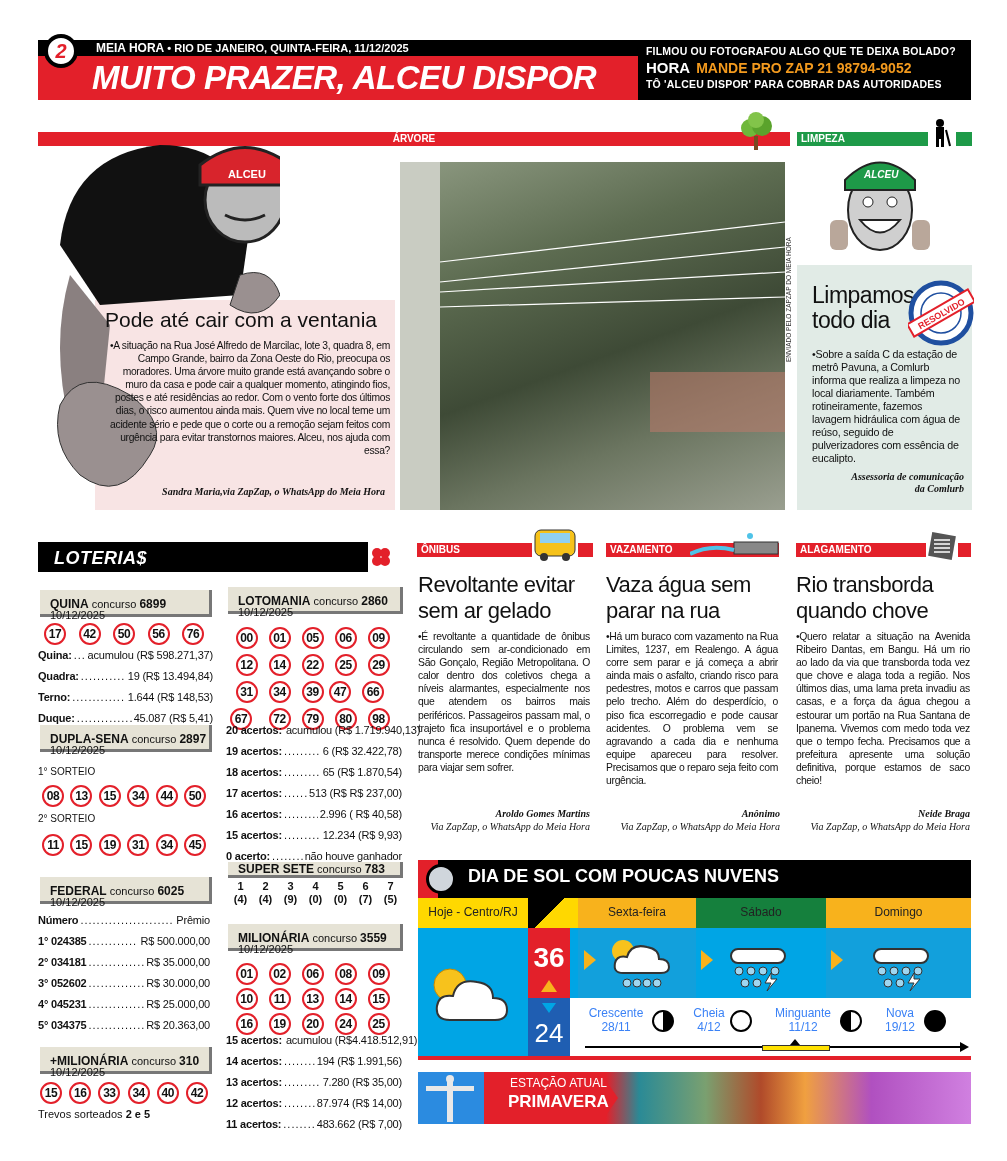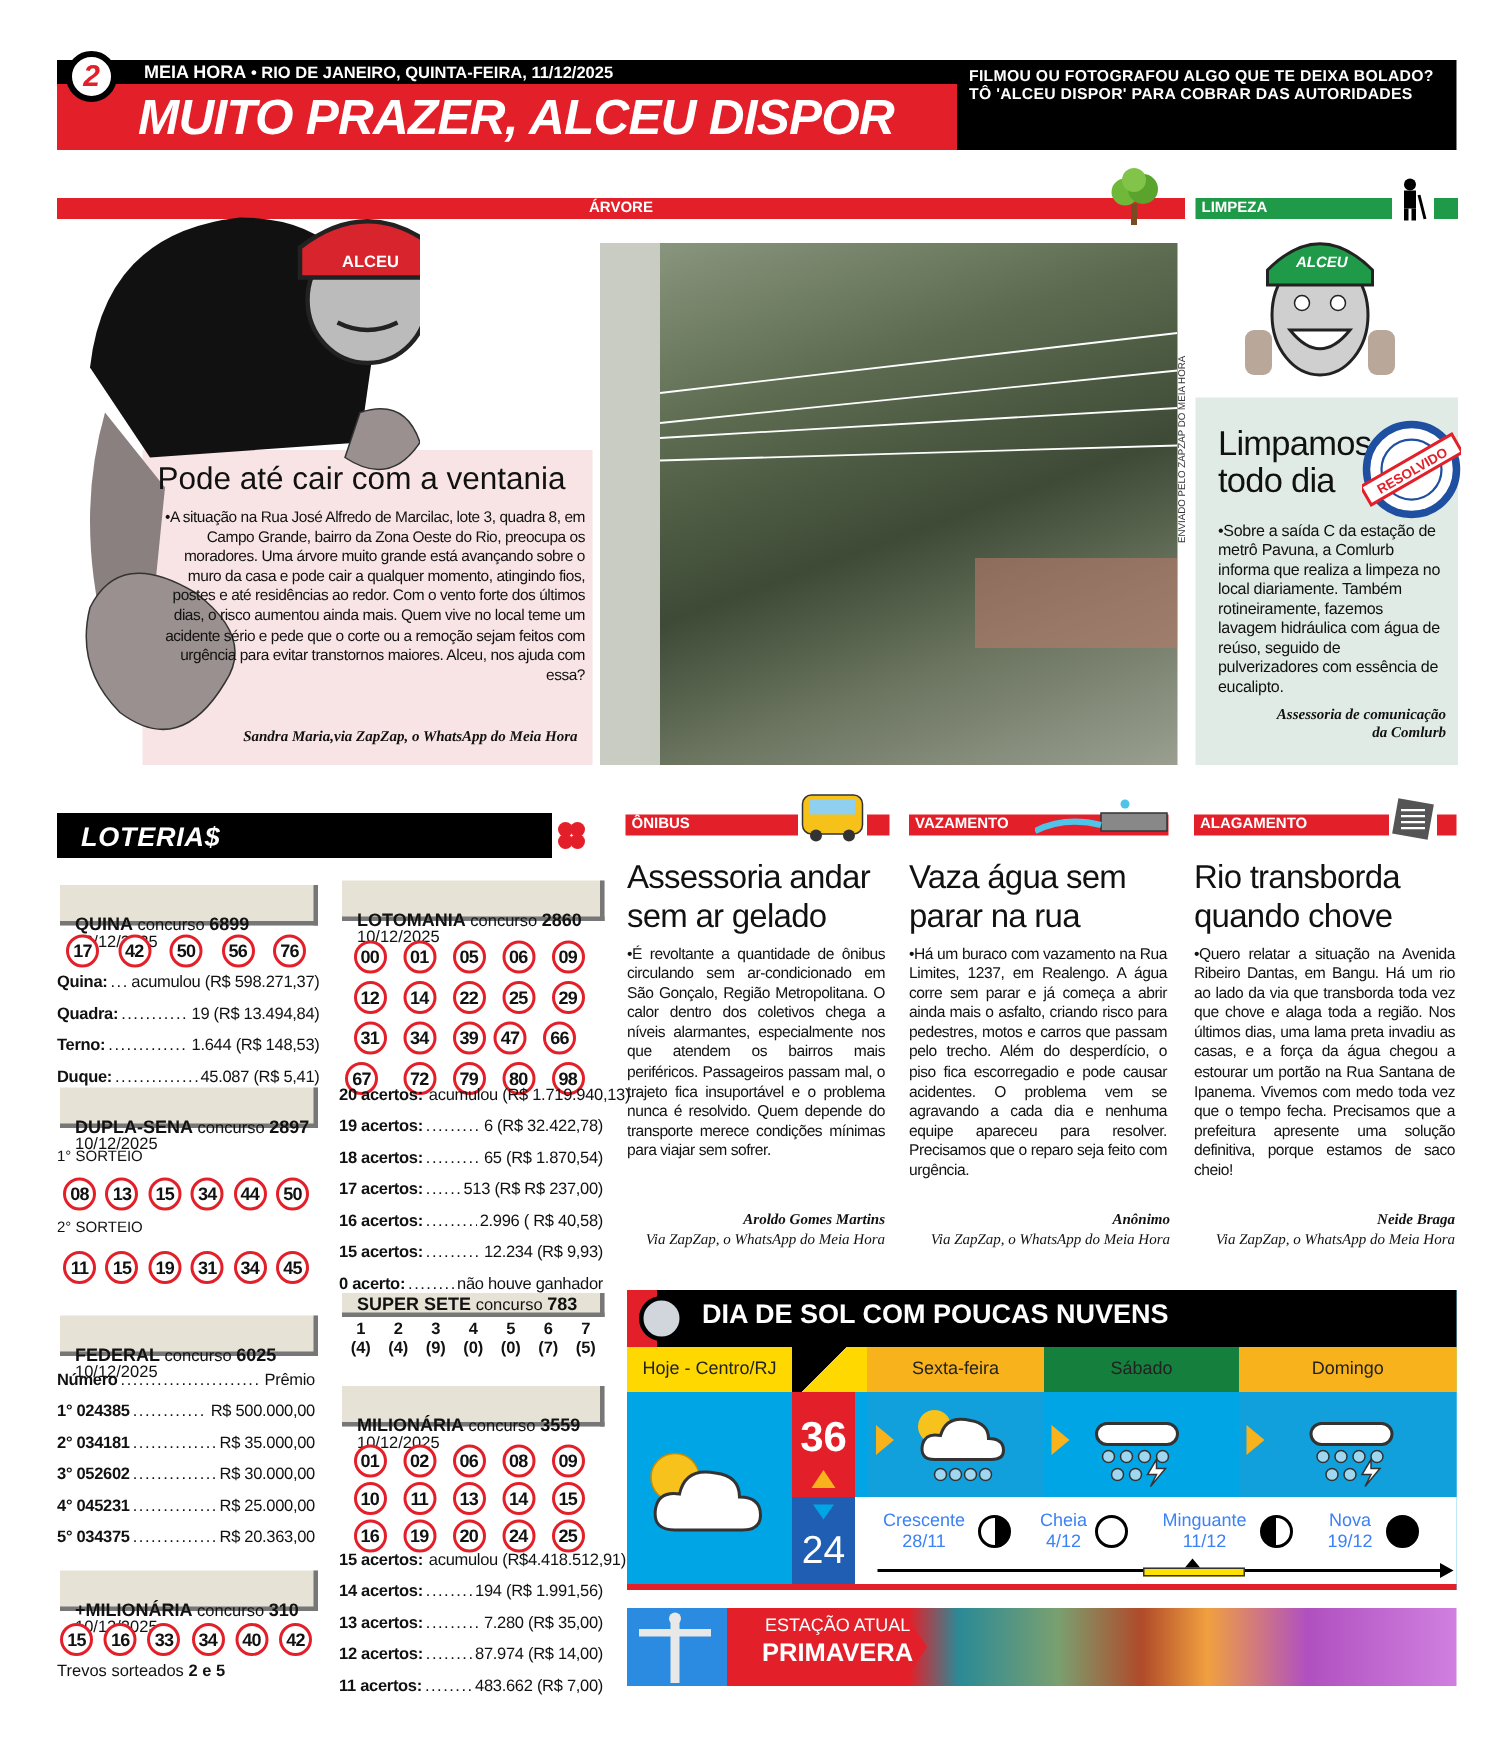--- a/index.html
+++ b/index.html
@@ -32,21 +32,21 @@
 #limp-icon{left:928px;top:118px;width:28px;height:30px;background:#fff}
 #mascot2{left:820px;top:150px;width:120px;height:110px}
 #green-box{left:797px;top:265px;width:175px;height:245px;background:#e1ebe6}
 #limp-head{left:812px;top:283px;font-size:23px;line-height:25px;color:#111;letter-spacing:-0.5px}
 #resolvido{left:908px;top:280px;width:66px;height:66px}
 #limp-body{left:812px;top:348px;width:150px;font-size:10.7px;line-height:13px;letter-spacing:-0.2px}
 #limp-sign{left:812px;top:471px;width:152px;text-align:right;font-family:"Liberation Serif",serif;font-style:italic;font-weight:bold;font-size:10px;line-height:12px}
 
 #lot-bar{left:38px;top:542px;width:352px;height:30px;background:#000;color:#fff;font-size:18px;font-weight:900;font-style:italic;padding:6px 0 0 16px;letter-spacing:0.5px}
 #lot-clover{left:368px;top:542px;width:26px;height:30px;background:#fff}
-.lot-hd{position:absolute;background:#e6e3d6;border-right:3px solid #777;border-bottom:3px solid #777;padding:21px 0 0 10px;font-size:11px;line-height:11px}
+.lot-hd{position:absolute;background:#e6e3d6;border-right:3px solid #777;border-bottom:3px solid #777;padding:9px 0 0 10px;font-size:11px;line-height:11px}
 .lot-hd b{font-size:12px}
 .balls{position:absolute;display:flex;justify-content:space-between}
 .ball{width:22px;height:22px;border-radius:50%;border:2px solid #e3202a;font-weight:bold;font-size:12px;text-align:center;line-height:18px;background:#fff;letter-spacing:-0.5px}
 .rows{position:absolute;font-size:11px;line-height:21px;white-space:nowrap;letter-spacing:-0.2px}
 .rows .row{display:flex;justify-content:space-between}
 .rows b{font-weight:bold}
 .rows .dots{flex:1;overflow:hidden;letter-spacing:1px;color:#111;margin:0 2px}
 .sortlabel{position:absolute;font-size:10px}
 
 #ss-grid{left:228px;top:880px;width:175px;display:grid;grid-template-columns:repeat(7,1fr);font-size:11px;font-weight:bold;text-align:center;line-height:13px}
@@ -84,20 +84,24 @@
 </head>
 <body>
 
 <div class="abs" id="hdr-black"></div>
 <div class="abs" id="hdr-red"></div>
 <div class="abs" id="pagenum">2</div>
 <div class="abs" id="hdr-line"><b>MEIA HORA</b> <span>• RIO DE JANEIRO, QUINTA-FEIRA, 11/12/2025</span></div>
 <div class="abs" id="hdr-title">MUITO PRAZER, ALCEU DISPOR</div>
 <div class="abs" id="zap-box">
   <div class="l1">FILMOU OU FOTOGRAFOU ALGO QUE TE DEIXA BOLADO?</div>
+  <div class="l2">
+    <span class="hora">HORA</span>
+    <span class="mande">MANDE PRO ZAP 21 98794-9052</span>
+  </div>
   <div class="l3">TÔ 'ALCEU DISPOR' PARA COBRAR DAS AUTORIDADES</div>
 </div>
 
 <div class="abs" id="arv-bar">ÁRVORE</div>
 <svg class="abs" id="tree-icon" viewBox="0 0 36 40">
     <rect x="16" y="24" width="4" height="14" fill="#7a4a20"></rect>
     <circle cx="12" cy="16" r="9" fill="#6fb83a"></circle>
     <circle cx="24" cy="14" r="10" fill="#5aa32c"></circle>
     <circle cx="18" cy="8" r="8" fill="#82c44a"></circle>
   </svg>
@@ -461,21 +465,21 @@
     </div>
   </div>
 
 <div class="tag" style="left:417px;top:543px;width:176px">ÔNIBUS</div>
 <svg class="tagicon" style="left:532px;top:527px;width:46px;height:36px" viewBox="0 0 46 36">
     <rect x="3" y="3" width="40" height="26" rx="6" fill="#f6c21a" stroke="#333"></rect>
     <rect x="8" y="6" width="30" height="10" fill="#8fd0f0"></rect>
     <circle cx="12" cy="30" r="4" fill="#333"></circle>
     <circle cx="34" cy="30" r="4" fill="#333"></circle>
   </svg>
-<div class="n-head" style="left:418px;top:572px;width:180px">Assessoria andar sem ar gelado</div>
+<div class="n-head" style="left:418px;top:572px;width:180px">Revoltante evitar sem ar gelado</div>
 <div class="n-body" style="left:418px;top:630px;width:172px">•É revoltante a quantidade de ônibus circulando sem ar-condicionado em São Gonçalo, Região Metropolitana. O calor dentro dos coletivos chega a níveis alarmantes, especialmente nos que atendem os bairros mais periféricos. Passageiros passam mal, o trajeto fica insuportável e o problema nunca é resolvido. Quem depende do transporte merece condições mínimas para viajar sem sofrer.</div>
 <div class="n-sign" style="left:410px;top:807px;width:180px">
     <div><b>Aroldo Gomes Martins</b></div>
     <div>Via ZapZap, o WhatsApp do Meia Hora</div>
   </div>
 
 <div class="tag" style="left:606px;top:543px;width:173px">VAZAMENTO</div>
 <svg class="tagicon" style="left:690px;top:530px;width:90px;height:28px;background:transparent" viewBox="0 0 90 28">
     <rect x="44" y="12" width="44" height="12" fill="#888" stroke="#333"></rect>
     <path d="M0 24 Q20 14 44 20" stroke="#4fc3e8" stroke-width="4" fill="none"></path>

